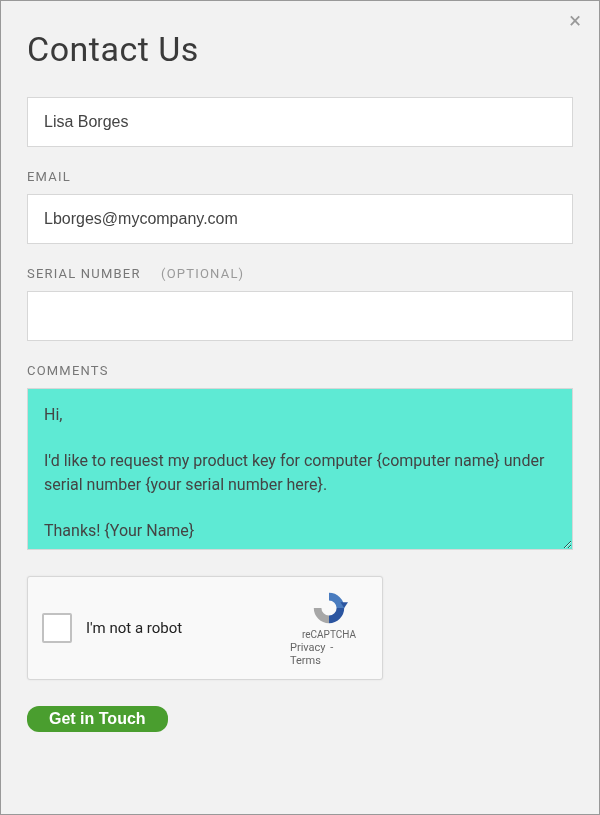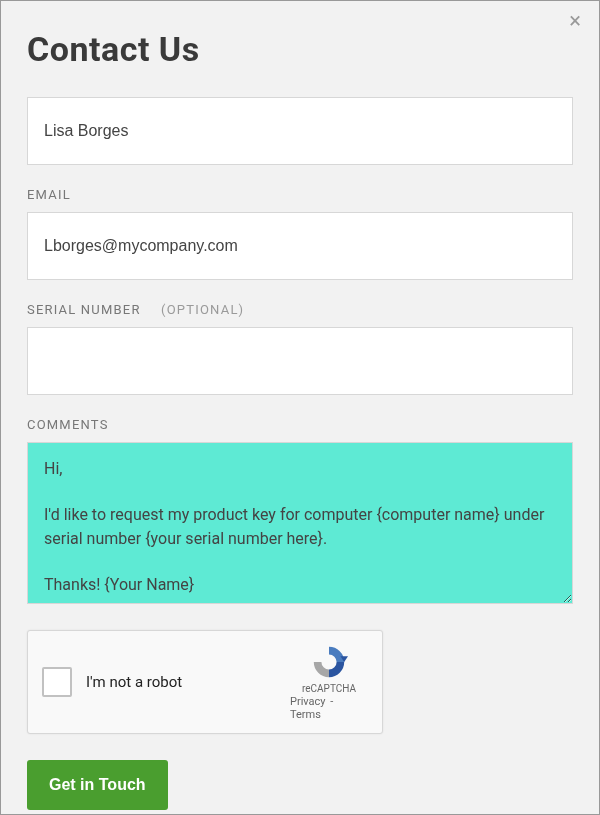--- a/index.html
+++ b/index.html
@@ -20,37 +20,37 @@
       width: 20px;
       height: 20px;
       cursor: pointer;
       color: #999;
       font-size: 22px;
       line-height: 20px;
       text-align: center;
     }
     .title {
       font-size: 34px;
-      font-weight: 700;
+      font-weight: 400;
       color: #3a3a3a;
       margin-bottom: 28px;
       letter-spacing: 0.5px;
     }
     .field { margin-bottom: 22px; }
     .label {
       font-size: 13px;
       letter-spacing: 1.2px;
       color: #777;
       margin-bottom: 10px;
       text-transform: uppercase;
     }
     .label .opt { color: #9a9a9a; margin-left: 16px; }
     .input {
       width: 100%;
-      height: 68px;
+      height: 50px;
       border: 1px solid #d7d7d7;
       background: #fff;
       padding: 0 16px;
       font-size: 16px;
       color: #444;
       outline: none;
     }
     .textarea {
       width: 100%;
       height: 162px;
@@ -101,24 +101,24 @@
     }
     .rc-logo { width: 38px; height: 38px; }
     .rc-brand { font-size: 10px; color: #666; margin-top: 2px; }
     .rc-links { font-size: 11px; color: #666; margin-top: 1px; }
     .rc-links span { cursor: pointer; }
     .rc-links .dash { margin: 0 2px; }
     .submit {
       background: #4a9e2f;
       color: #fff;
       border: none;
-      padding: 16px 22px;
+      padding: 4px 22px;
       font-size: 16px;
       font-weight: 600;
-      border-radius: 3px;
+      border-radius: 12px;
       cursor: pointer;
     }
   </style>
 </head>
 <body>
 
 <div class="container">
   <div class="close">
     <span>×</span>
   </div>

